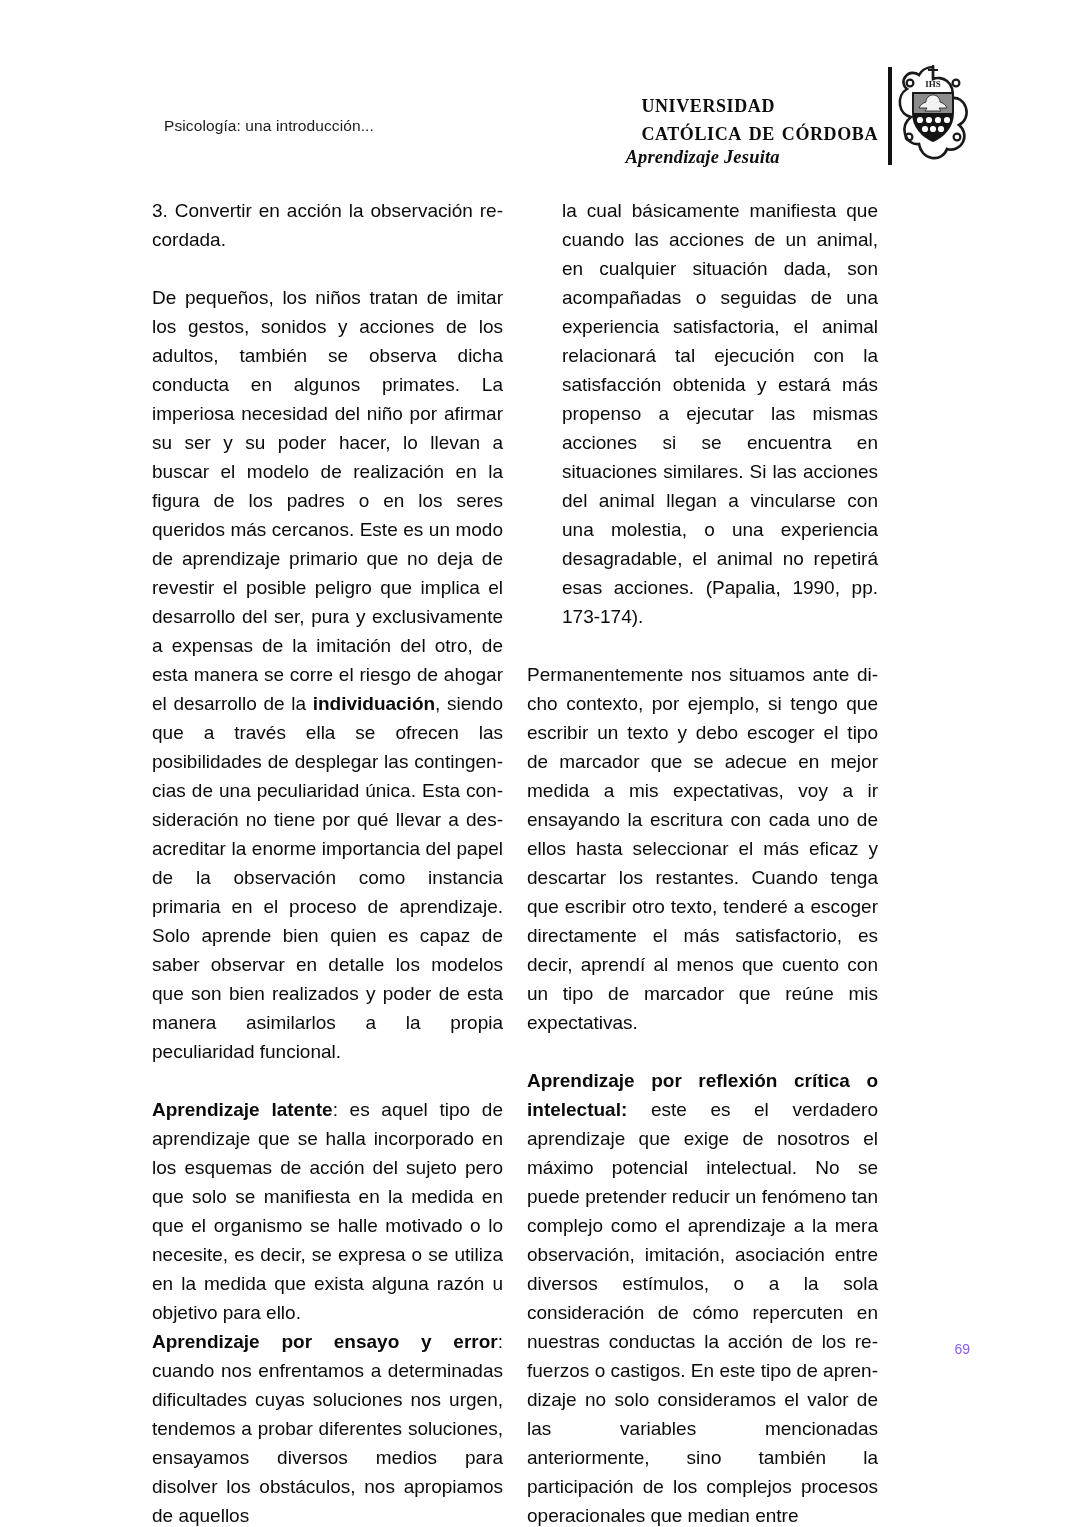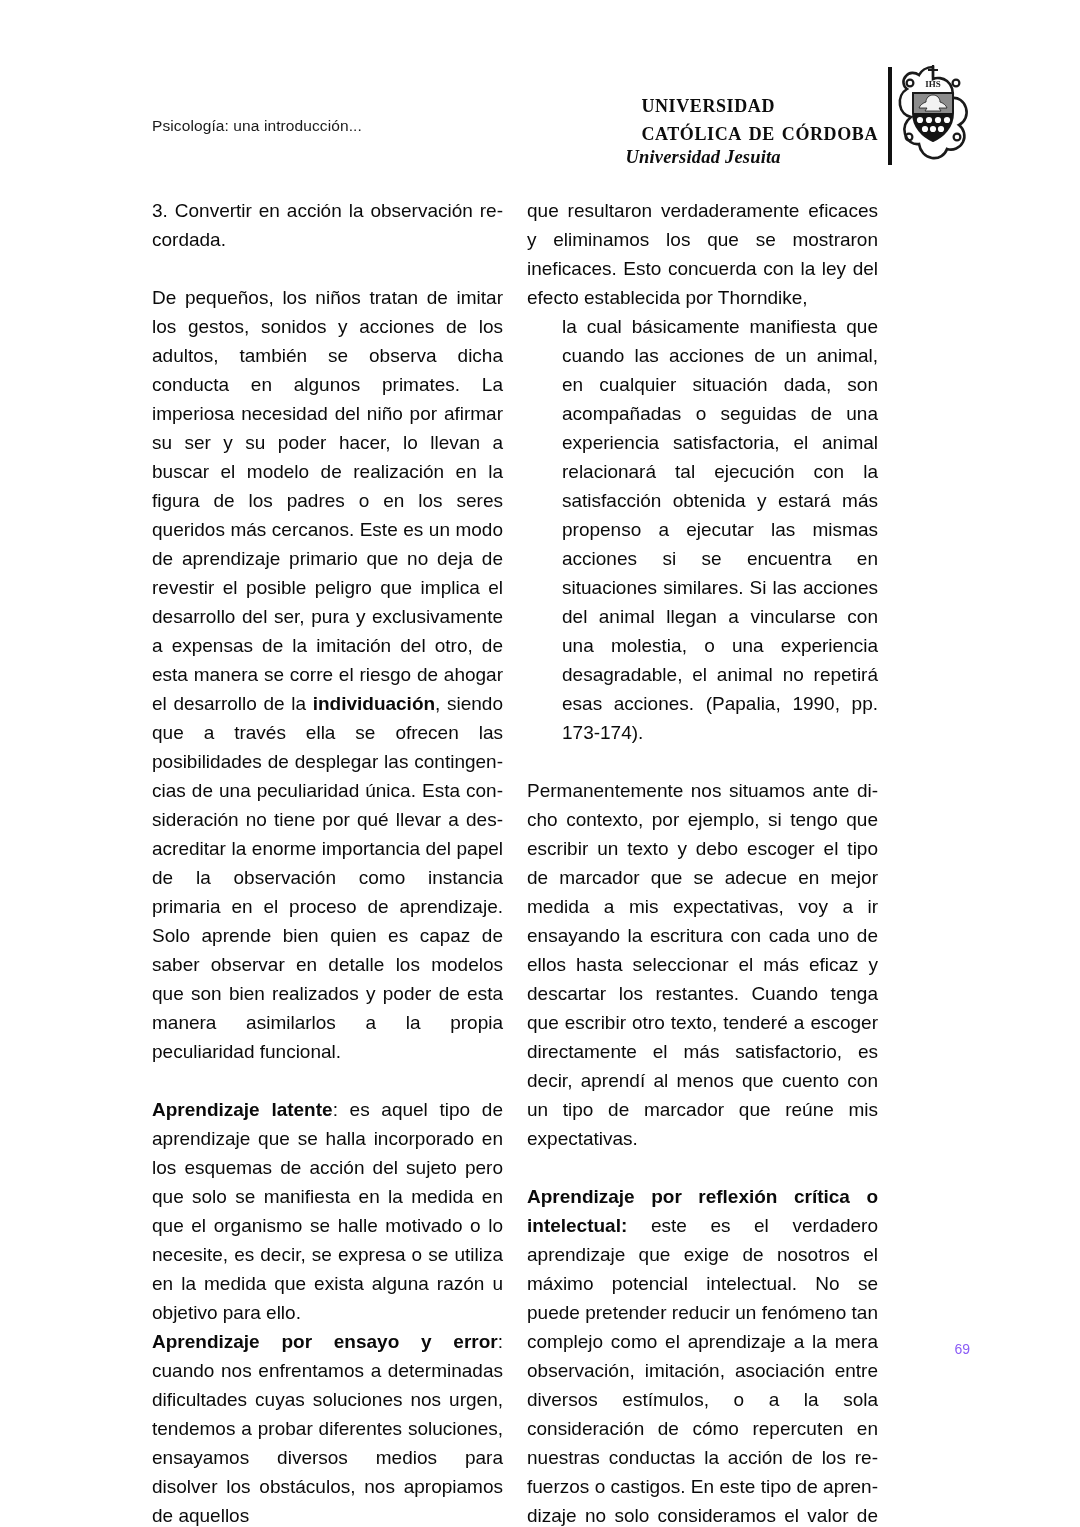--- a/index.html
+++ b/index.html
@@ -20,21 +20,21 @@
   
   .header {
     position: absolute;
     left: 152px;
     top: 55px;
     width: 818px;
     height: 115px;
   }
   .running-head {
     position: absolute;
-    left: 0;
+    left: 12px;
     top: 62px;
     font-size: 15.5px;
     letter-spacing: 0.1px;
     color: #1a1a1a;
     white-space: nowrap;
   }
   .logo-block {
     position: absolute;
     right: 92px;
     top: 36px;
@@ -120,21 +120,21 @@
 
 <div class="page">
 
   <div class="header">
 
     <div class="running-head">Psicología: una introducción...</div>
 
     <div class="logo-block">
       <div class="logo-l1">Universidad</div>
       <div class="logo-l2">Católica de Córdoba</div>
-      <div class="logo-l3">Universidad Jesuita</div>
+      <div class="logo-l3">Aprendizaje Jesuita</div>
     </div>
 
     <div class="logo-divider"></div>
 
     <svg class="crest" viewBox="0 0 74 110">
 
       <path d="M37 6 C30 6 25 10 23 14 C19 11 13 11 10 15 C6 19 7 25 11 28
                C6 31 3 37 4 44 C5 51 10 55 15 56 C10 60 7 66 9 73
                C11 80 17 84 23 83 C24 90 29 96 36 97 C43 98 49 94 51 88
                C57 90 64 87 67 81 C70 75 68 68 63 64 C69 61 72 54 70 47
@@ -172,21 +172,20 @@
   <div class="columns">
 
     <div class="col">
       <p>3. Convertir en acción la observación re­cordada.</p>
       <p class="gap-before"><span>De pequeños, los niños tratan de imitar los gestos, sonidos y acciones de los adultos, también se observa dicha conducta en algunos primates. La imperiosa necesidad del niño por afirmar su ser y su poder hacer, lo llevan a buscar el modelo de realización en la figura de los padres o en los seres queridos más cercanos. Este es un modo de aprendizaje primario que no deja de revestir el posible peligro que im­plica el desarrollo del ser, pura y exclusi­vamente a expensas de la imitación del otro, de esta manera se corre el riesgo de ahogar el desarrollo de la </span><b>individuación</b><span>, siendo que a través ella se ofrecen las posibilidades de desplegar las contingen­cias de una peculiaridad única. Esta con­sideración no tiene por qué llevar a des­acreditar la enorme importancia del papel de la observación como instancia primaria en el proceso de aprendizaje. Solo apren­de bien quien es capaz de saber observar en detalle los modelos que son bien reali­zados y poder de esta manera asimilarlos a la propia peculiaridad funcional.</span></p>
       <p class="gap-before"><b>Aprendizaje latente</b><span>: es aquel tipo de aprendizaje que se halla incorporado en los esquemas de acción del sujeto pero que solo se manifiesta en la medida en que el organismo se halle motivado o lo necesite, es decir, se expresa o se utiliza en la medida que exista alguna razón u objetivo para ello.</span></p>
       <p><b>Aprendizaje por ensayo y error</b><span>: cuando nos enfrentamos a determinadas dificulta­des cuyas soluciones nos urgen, tende­mos a probar diferentes soluciones, ensa­yamos diversos medios para disolver los obstáculos, nos apropiamos de aquellos</span></p>
     </div>
 
     <div class="col">
-      <p>que resultaron verdaderamente eficaces y eliminamos los que se mostraron inefica­ces. Esto concuerda con la ley del efecto establecida por Thorndike,</p>
       <p class="quote">la cual básicamente manifiesta que cuando las acciones de un animal, en cualquier situación dada, son acompa­ñadas o seguidas de una experiencia satisfactoria, el animal relacionará tal ejecución con la satisfacción obtenida y estará más propenso a ejecutar las mismas acciones si se encuentra en situaciones similares. Si las acciones del animal llegan a vincularse con una molestia, o una experiencia desagra­dable, el animal no repetirá esas ac­ciones. (Papalia, 1990, pp. 173-174).</p>
       <p class="gap-before">Permanentemente nos situamos ante di­cho contexto, por ejemplo, si tengo que escribir un texto y debo escoger el tipo de marcador que se adecue en mejor medida a mis expectativas, voy a ir ensayando la escritura con cada uno de ellos hasta se­leccionar el más eficaz y descartar los restantes. Cuando tenga que escribir otro texto, tenderé a escoger directamente el más satisfactorio, es decir, aprendí al me­nos que cuento con un tipo de marcador que reúne mis expectativas.</p>
       <p class="gap-before"><b>Aprendizaje por reflexión crítica o inte­lectual:</b><span> este es el verdadero aprendizaje que exige de nosotros el máximo potencial intelectual. No se puede pretender reducir un fenómeno tan complejo como el apren­dizaje a la mera observación, imitación, asociación entre diversos estímulos, o a la sola consideración de cómo repercuten en nuestras conductas la acción de los re­fuerzos o castigos. En este tipo de apren­dizaje no solo consideramos el valor de las variables mencionadas anteriormente, sino también la participación de los complejos procesos operacionales que median entre</span></p>
     </div>
 
   </div>
 
   <div class="page-number">69</div>
 
 </div>

